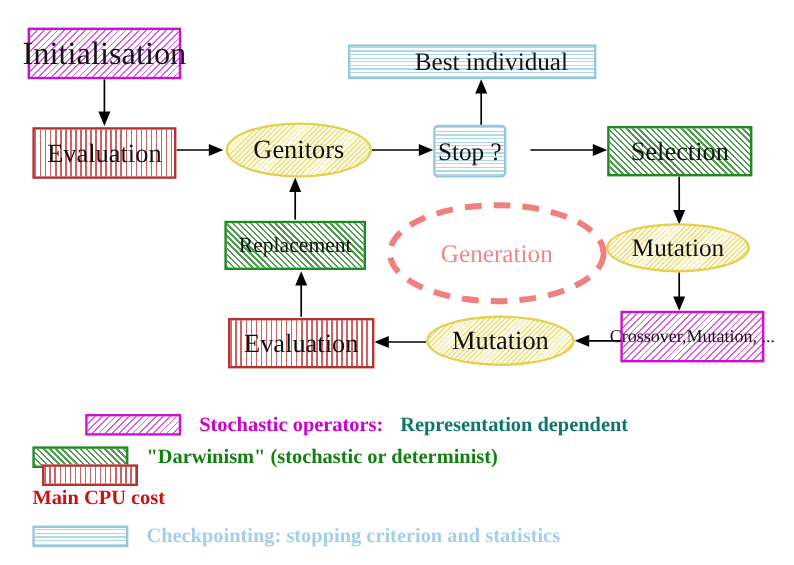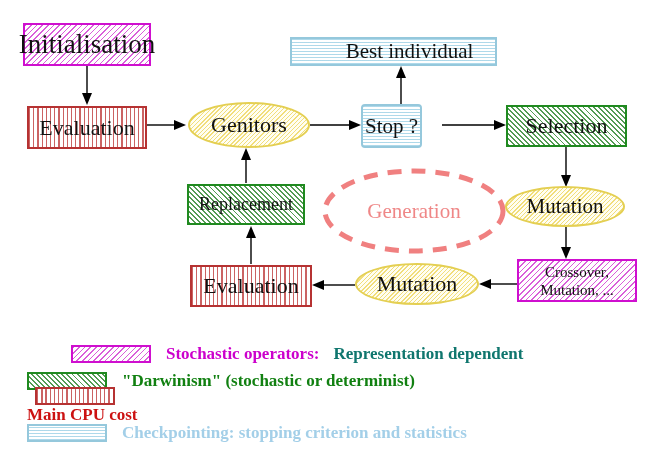--- a/index.html
+++ b/index.html
@@ -24,21 +24,21 @@
   .h-yel { border:2px solid #e4cf52; background-color:#fffef2;
     background-image:repeating-linear-gradient(135deg, rgba(240,218,110,0.9) 0 1px, transparent 1px 3px); }
 
   #node-initialisation { left:23px;  top:23px;  width:128px; height:43px; font-size:27px; }
   #node-evaluation-top { left:27px;  top:106px; width:120px; height:43px; font-size:22px; }
   #node-parents        { left:188px; top:102px; width:122px; height:46px; font-size:22px; border-radius:50%; }
   #node-stop           { left:361px; top:104px; width:61px;  height:44px; font-size:21px; border-radius:4px; }
   #node-best           { left:290px; top:37px;  width:207px; height:29px; font-size:21px;padding-left:32px; }
   #node-selection      { left:506px; top:105px; width:121px; height:42px; font-size:22px; }
   #node-genitors       { left:505px; top:186px; width:120px; height:41px; font-size:21px; border-radius:50%; }
-  #node-crossover      { left:517px; top:259px; width:120px; height:43px; font-size:15px; line-height:18px; flex-direction:column; }
+  #node-crossover      { left:517px; top:259px; width:120px; height:43px; font-size:15px; line-height:18px; flex-direction:row; }
   #node-offspring      { left:355px; top:263px; width:124px; height:42px; font-size:22px; border-radius:50%; }
   #node-evaluation-bot { left:190px; top:265px; width:122px; height:42px; font-size:22px; }
   #node-replacement    { left:187px; top:184px; width:118px; height:41px; font-size:18px;align-items:center; }
 
   #arrow-layer { position:absolute; left:0; top:0; width:662px; height:471px; }
   #arrow-layer line { stroke:#000; stroke-width:1.4; }
   #arrow-layer polygon { fill:#000; }
 
   #generation-label {
     position:absolute; left:334px; top:199px; width:160px; text-align:center;
@@ -46,21 +46,21 @@
   }
 
   .legend-row {
     position:absolute; left:27px; display:flex; align-items:center;
     font-weight:bold; font-size:17px; white-space:nowrap;
   }
   .swatch { width:80px; height:18px; margin-right:15px; box-sizing:border-box; background-color:#fff; }
   #legend-row-stochastic   { top:344px;padding-left:44px; }
   #legend-row-darwinism    { top:371px; }
   #legend-row-cpu          { top:387px;flex-direction:column; }
-  #legend-row-checkpoint   { top:423px; }
+  #legend-row-checkpoint   { top:437px; }
   .t-mag { color:#cc00cc; }
   .t-gold { color:#0f766e; margin-left:14px; }
   .t-grn { color:#118011; }
   .t-red { color:#cc1111; }
   .t-blu { color:#a3cfe8; }
 </style>
 </head>
 <body>
 
 <div id="canvas">

